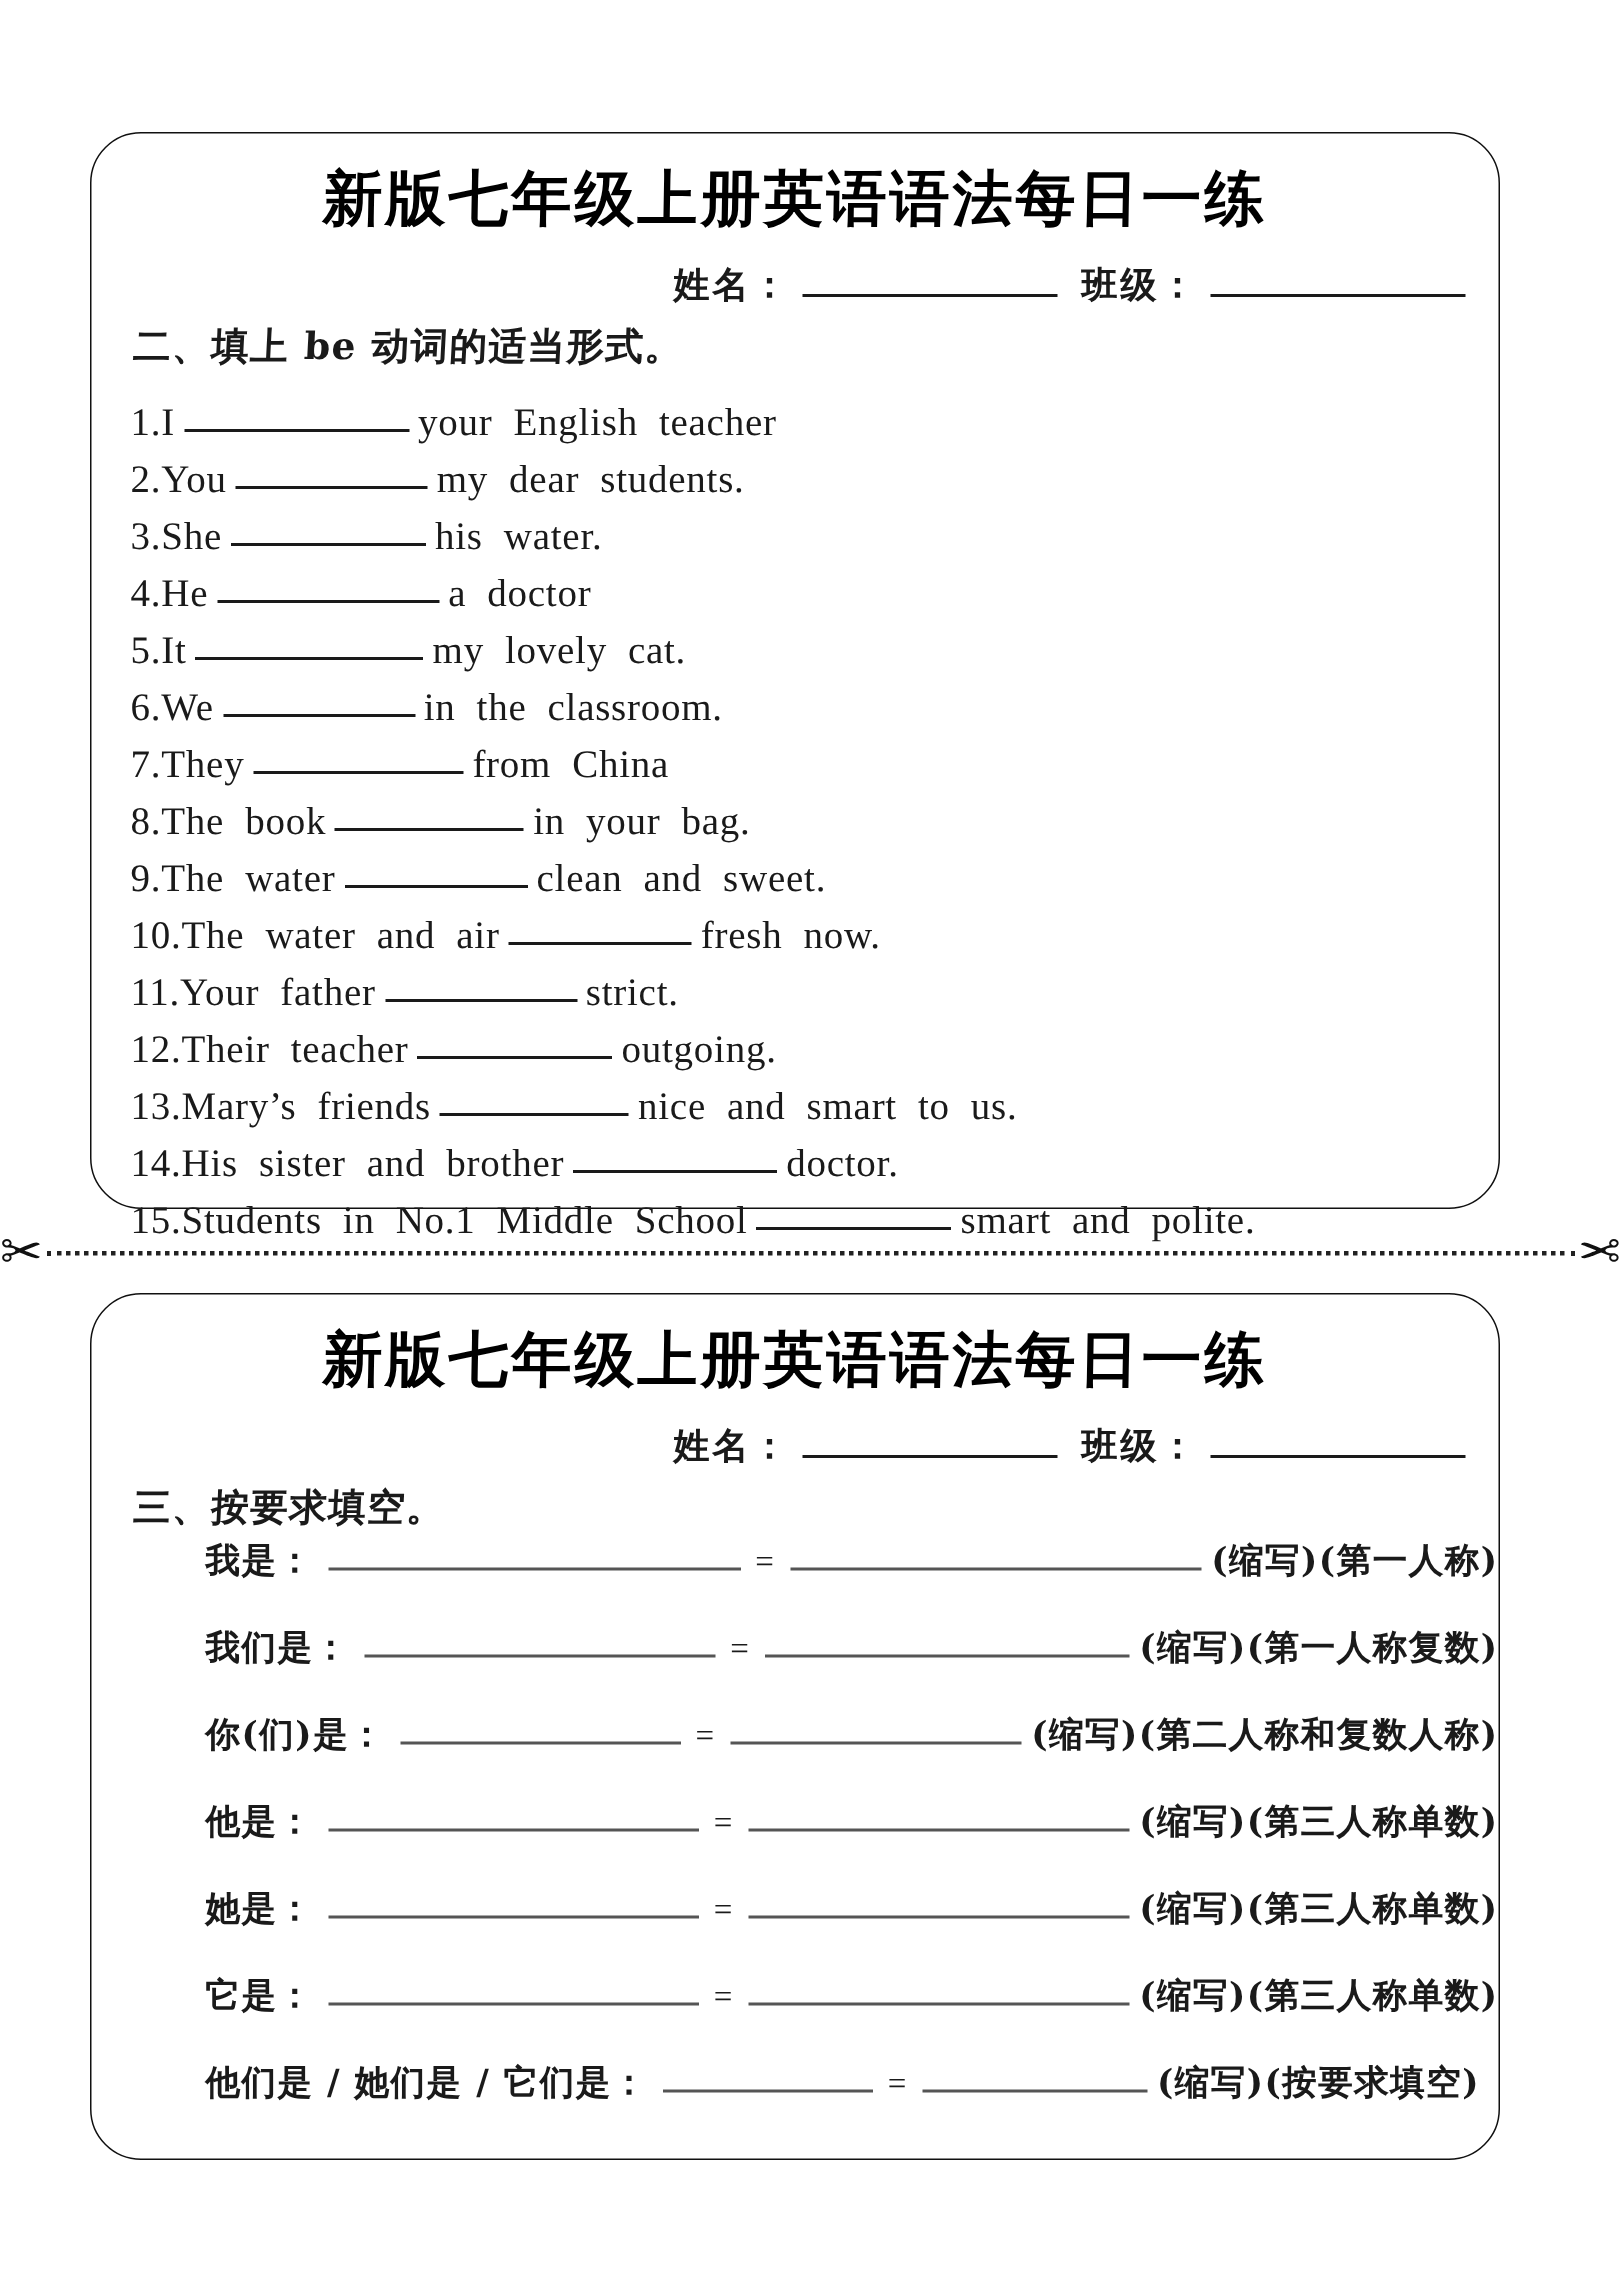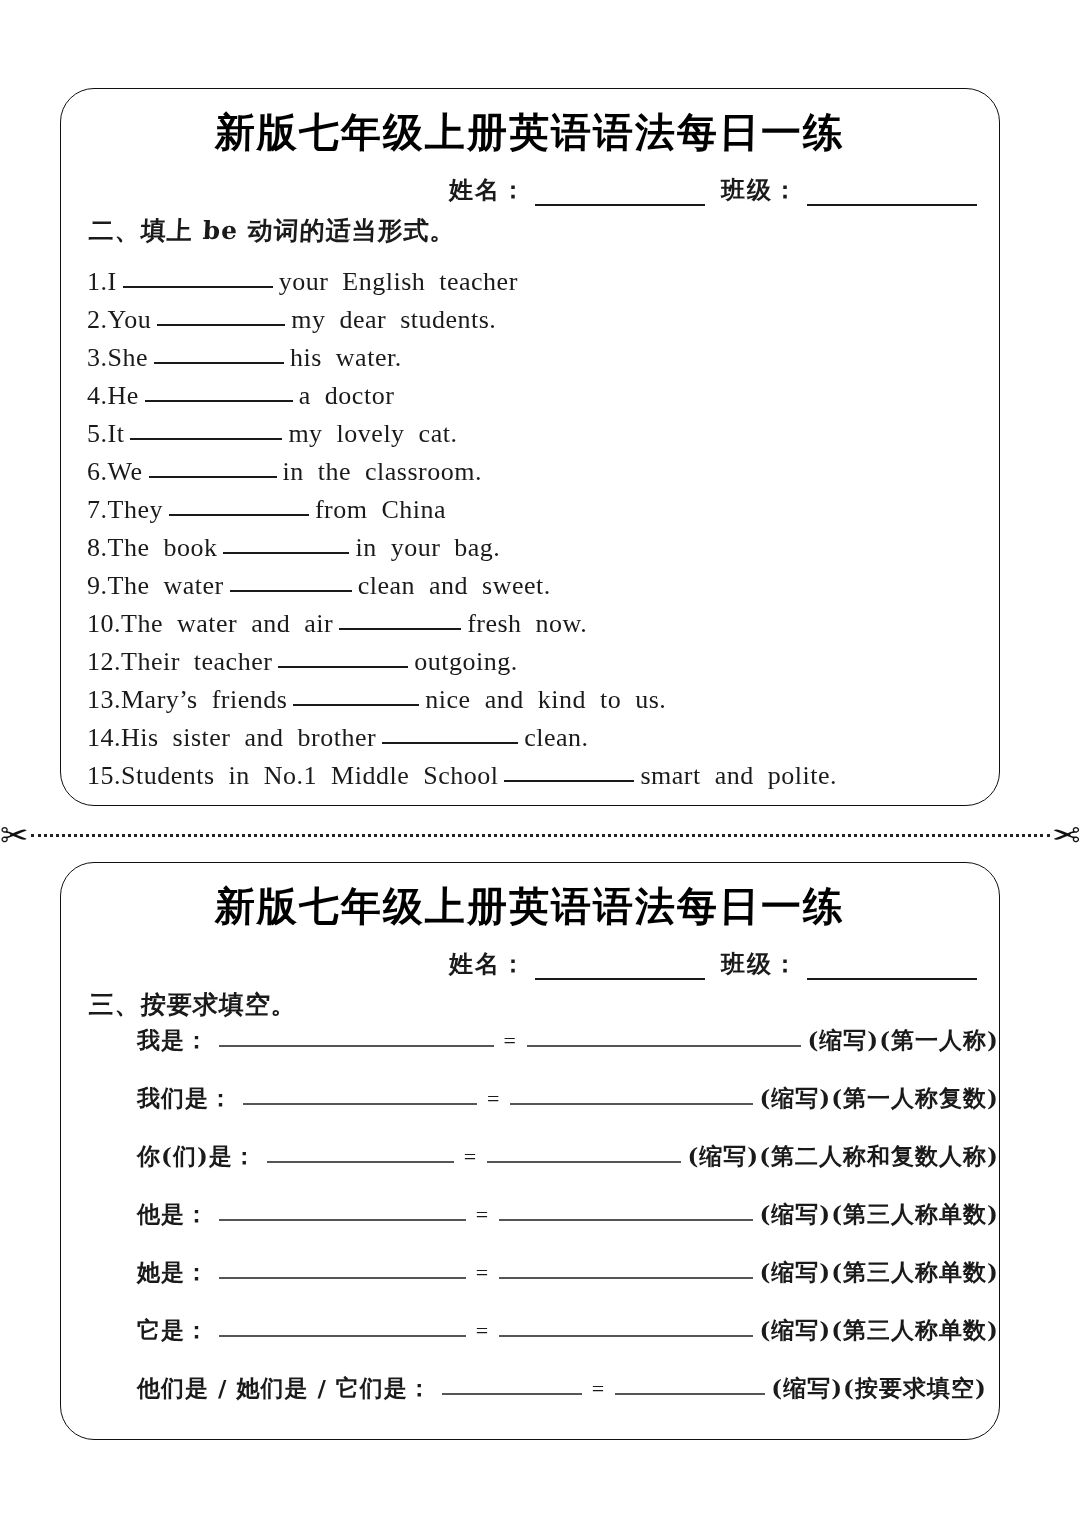--- a/index.html
+++ b/index.html
@@ -54,21 +54,21 @@
     align-items: flex-end;
     gap: 16px;
     padding-right: 22px;
     margin-top: 14px;
     font-family: "DejaVu Serif", "Liberation Serif", serif;
     font-weight: bold;
     font-size: 24px;
   }
   .id-field {
     display: flex;
-    align-items: flex-end;
+    align-items: flex-start;
     gap: 8px;
   }
   .id-label { white-space: nowrap; letter-spacing: 2px; }
   .id-blank {
     display: inline-block;
     width: 170px;
     border-bottom: 2.4px solid #1a1a1a;
     height: 22px;
   }
 
@@ -224,33 +224,38 @@
           <span class="seg">9.The  water</span>
           <span class="qblank" style="width: 122px;"></span>
           <span class="seg">clean  and  sweet.</span>
         </div>
         <div class="qitem">
           <span class="seg">10.The  water  and  air</span>
           <span class="qblank" style="width: 122px;"></span>
           <span class="seg">fresh  now.</span>
         </div>
         <div class="qitem">
+          <span class="seg">11.Your  father</span>
+          <span class="qblank" style="width: 128px;"></span>
+          <span class="seg">strict.</span>
+        </div>
+        <div class="qitem">
           <span class="seg">12.Their  teacher</span>
           <span class="qblank" style="width: 130px;"></span>
           <span class="seg">outgoing.</span>
         </div>
         <div class="qitem">
           <span class="seg">13.Mary’s  friends</span>
           <span class="qblank" style="width: 126px;"></span>
-          <span class="seg">nice  and  kind  to  us.</span>
+          <span class="seg">nice  and  smart  to  us.</span>
         </div>
         <div class="qitem">
           <span class="seg">14.His  sister  and  brother</span>
           <span class="qblank" style="width: 136px;"></span>
-          <span class="seg">clean.</span>
+          <span class="seg">doctor.</span>
         </div>
         <div class="qitem">
           <span class="seg">15.Students  in  No.1  Middle  School</span>
           <span class="qblank" style="width: 130px;"></span>
           <span class="seg">smart  and  polite.</span>
         </div>
       </div>
   </div>
 
   <div class="cutline">

